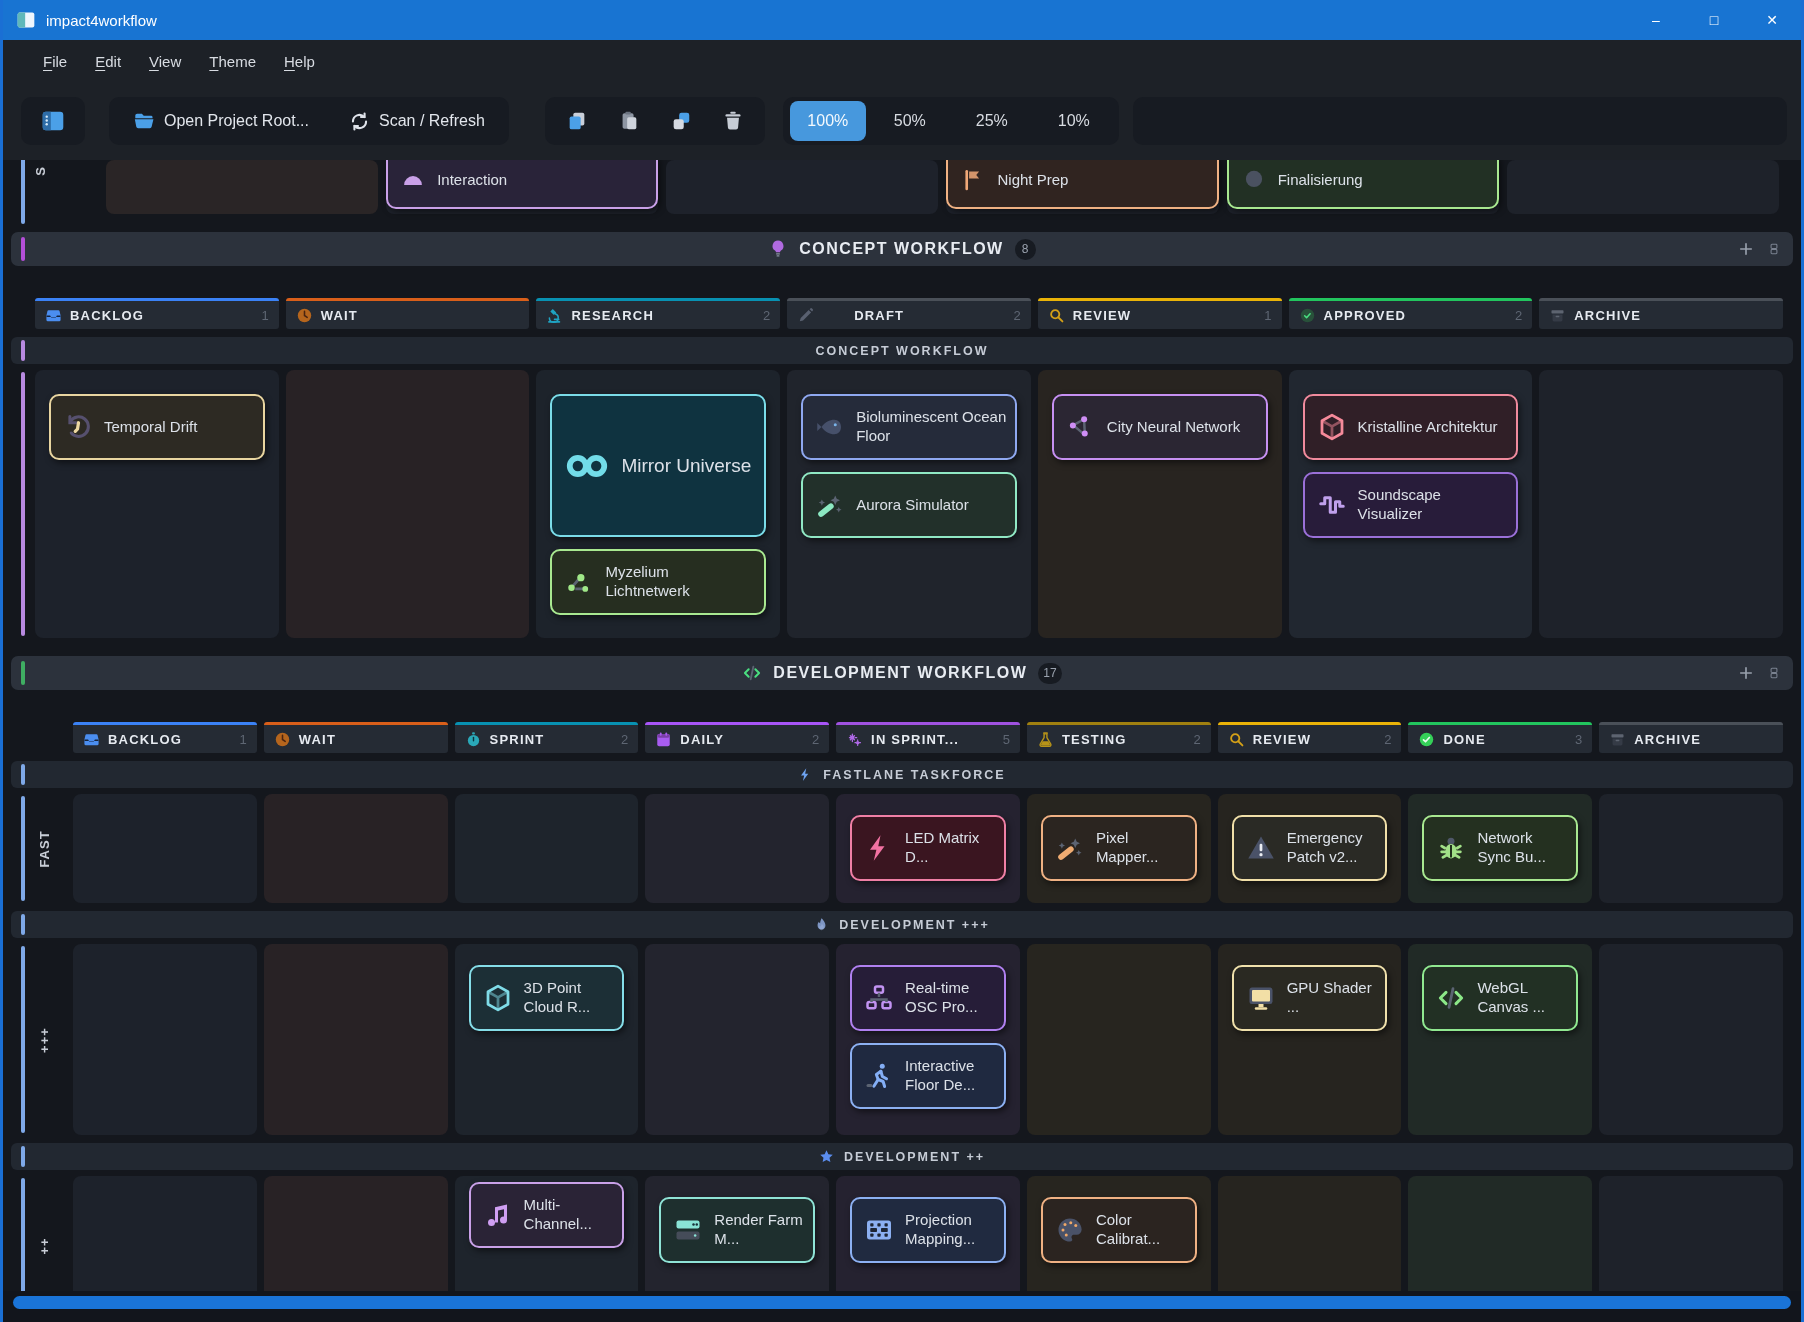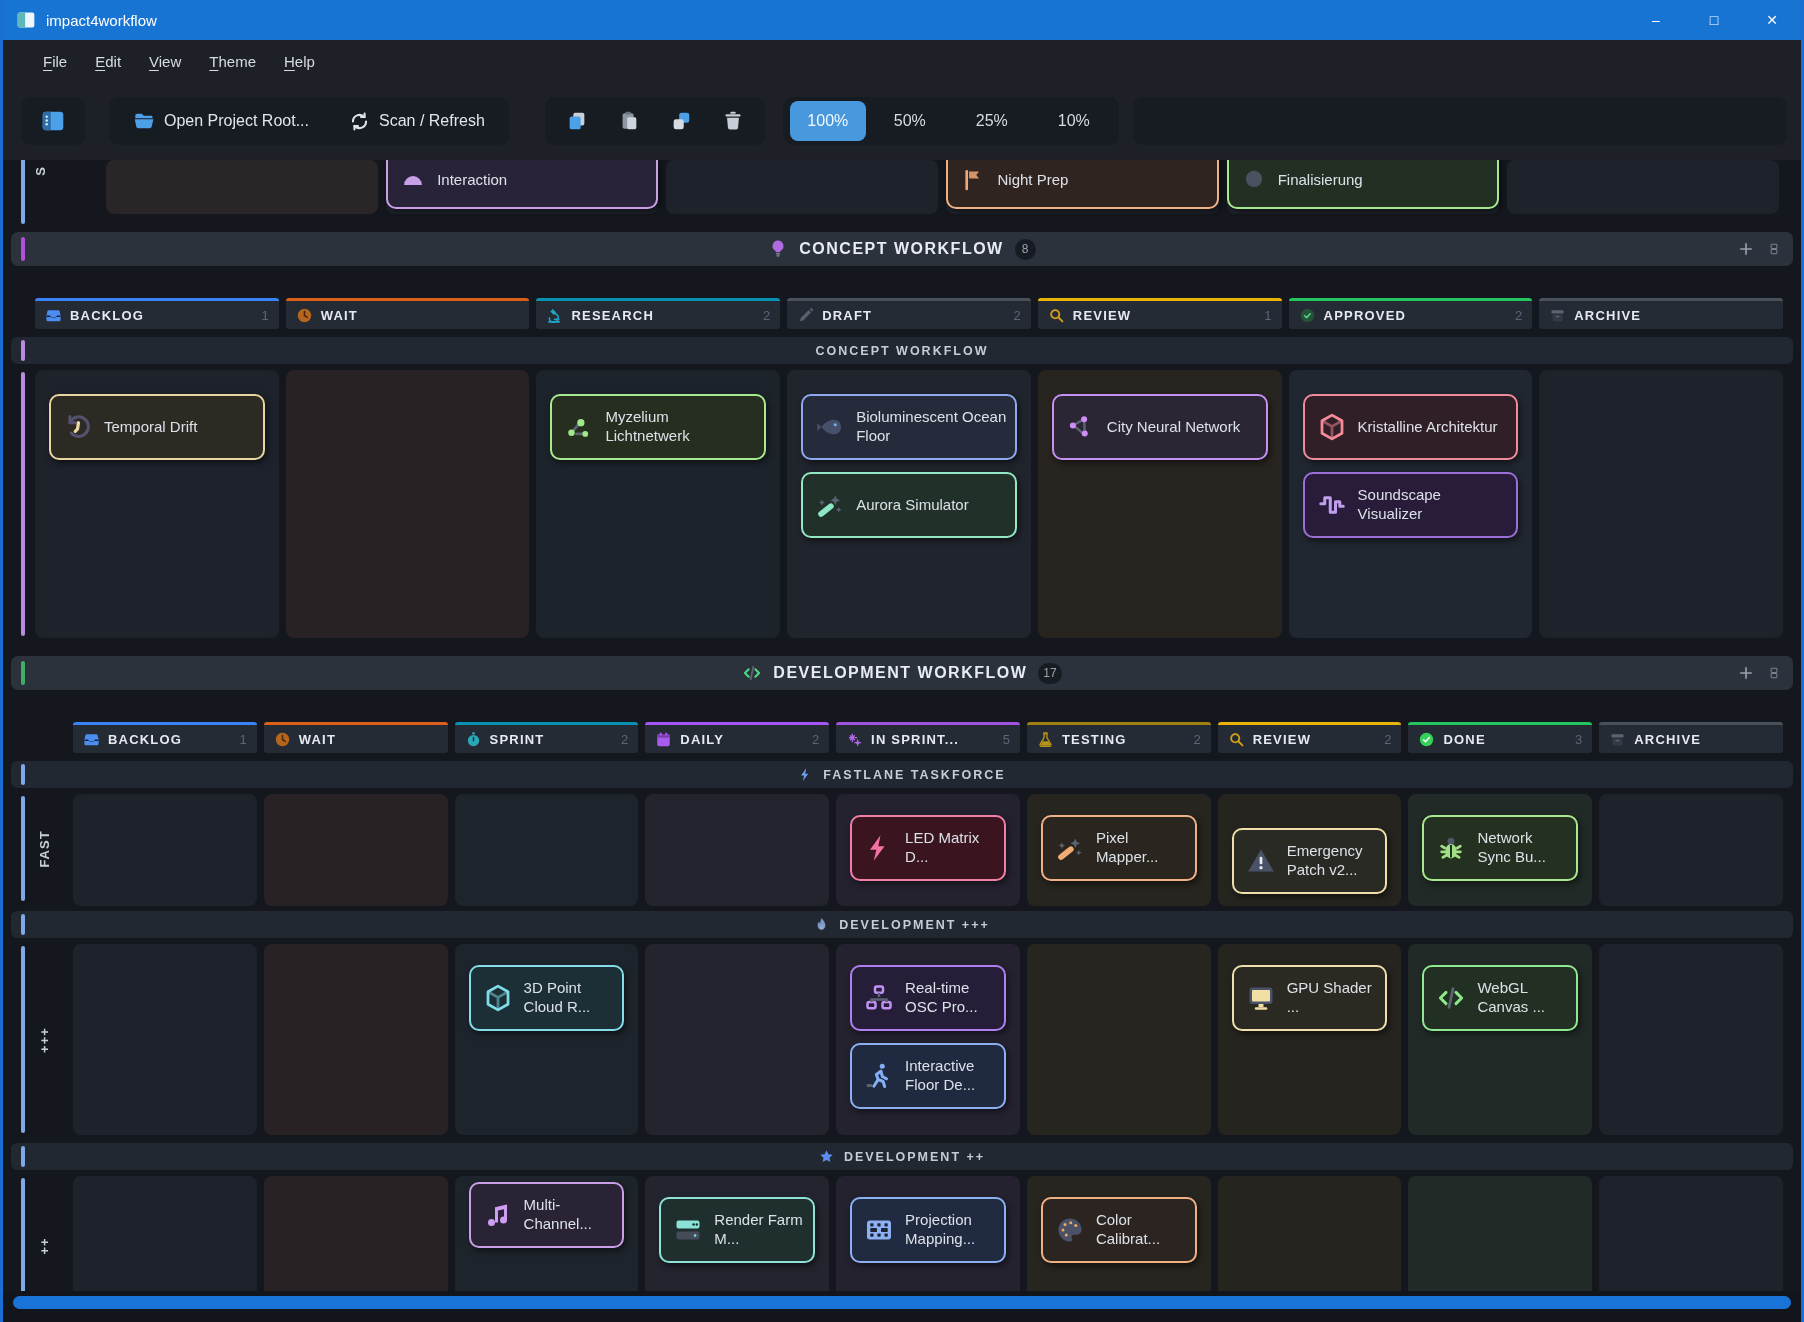--- a/index.html
+++ b/index.html
@@ -278,21 +278,21 @@
             <svg viewBox="0 0 24 24" fill="none" stroke="#1fa3c2" stroke-width="2.2" stroke-linecap="round">
               <path d="M9.5 2.8l5 5-3.4 3.4-5-5z" fill="#1fa3c2" stroke="none"></path>
               <path d="M13 9.5a6.2 6.2 0 1 1-8.2 6"></path>
               <path d="M4 21h15"></path>
               <path d="M12 17.5h6"></path>
             </svg>
           </span>
           <span class="col-label">RESEARCH</span>
           <span class="col-count">2</span>
         </div>
-        <div class="col-head" style="border-top-color: rgb(74, 80, 88);">
+        <div class="col-head" style="border-top-color: rgb(74, 80, 88); gap: 32px;">
           <span class="icon" style="width: 17px; height: 17px;">
             <svg viewBox="0 0 24 24" fill="#596070">
               <path d="M4 20.2l1.2-4.6L16.5 4.3l3.4 3.4L8.6 19z"></path>
               <path d="M17.8 3l3.4 3.4 1-1a1.7 1.7 0 0 0 0-2.4l-1-1a1.7 1.7 0 0 0-2.4 0z"></path>
             </svg>
           </span>
           <span class="col-label">DRAFT</span>
           <span class="col-count">2</span>
         </div>
         <div class="col-head" style="border-top-color: rgb(234, 179, 8);">
@@ -342,20 +342,29 @@
                 <path d="M5.5 3.5v5h5" stroke="#56506e" stroke-width="2.4"></path>
                 <path d="M6.6 16.8A7.8 7.8 0 1 0 6 7.4" stroke="#56506e" stroke-width="2.4"></path>
                 <path d="M12.4 8.6l-.8 5-1.8 1.9" stroke="#ecd7a2" stroke-width="2.6"></path>
               </svg>
             </span>
             <span class="card-label">Temporal Drift</span>
           </div>
         </div>
         <div class="zone" style="background: rgb(40, 34, 37); padding-top: 24px;"></div>
         <div class="zone" style="background: rgb(29, 35, 43); padding-top: 24px;">
+          <div class="card large" style="border-color: rgb(122, 220, 232); background: rgb(15, 51, 64);">
+            <span class="icon" style="width: 46px; height: 46px;">
+              <svg viewBox="0 0 24 24" fill="none" stroke="#72dce8" stroke-width="3">
+                <circle cx="7.2" cy="12" r="4.2"></circle>
+                <circle cx="16.8" cy="12" r="4.2"></circle>
+              </svg>
+            </span>
+            <span class="card-label">Mirror Universe</span>
+          </div>
           <div class="card" style="border-color: rgb(168, 232, 144); background: rgb(38, 46, 32);">
             <span class="icon" style="width: 30px; height: 30px;">
               <svg viewBox="0 0 24 24">
                 <path d="M6 16.5 12.5 9M9 17.5h7" stroke="#5b6372" stroke-width="2.2"></path>
                 <circle cx="6" cy="16.5" r="2.6" fill="#a0e888"></circle>
                 <circle cx="13.5" cy="8.5" r="2.9" fill="#a0e888"></circle>
                 <circle cx="17" cy="17.5" r="2.3" fill="#a0e888"></circle>
               </svg>
             </span>
             <span class="card-label">Myzelium Lichtnetwerk</span>
@@ -587,21 +596,21 @@
                 <rect x="1.5" y="13.8" width="14.5" height="4.6" rx="2.3" transform="rotate(-38 8.75 16.1)" fill="#f0ac72"></rect>
                 <path d="M16.2 4.4l1.2 2.6 2.6 1.2-2.6 1.2-1.2 2.6-1.2-2.6-2.6-1.2 2.6-1.2z" fill="#5b6372"></path>
                 <path d="M5.5 7.5l.8 1.7 1.7.8-1.7.8-.8 1.7-.8-1.7-1.7-.8 1.7-.8z" fill="#5b6372"></path>
                 <path d="M19 13.5l.7 1.5 1.5.7-1.5.7-.7 1.5-.7-1.5-1.5-.7 1.5-.7z" fill="#5b6372"></path>
               </svg>
             </span>
             <span class="card-label">Pixel Mapper...</span>
           </div>
         </div>
         <div class="zone" style="background: rgb(38, 36, 31); padding-top: 21px;">
-          <div class="card" style="border-color: rgb(240, 223, 168); background: rgb(42, 42, 37); margin-top: 13px;">
+          <div class="card" style="border-color: rgb(240, 223, 168); background: rgb(42, 42, 37);">
             <span class="icon" style="width: 30px; height: 30px;">
               <svg viewBox="0 0 24 24">
                 <path d="M12 2.8 22.2 20.4H1.8z" fill="#4a5268"></path>
                 <rect x="10.9" y="8.6" width="2.2" height="6" rx="1" fill="#e9ecf2"></rect>
                 <circle cx="12" cy="17.3" r="1.3" fill="#e9ecf2"></circle>
               </svg>
             </span>
             <span class="card-label">Emergency Patch v2...</span>
           </div>
         </div>

